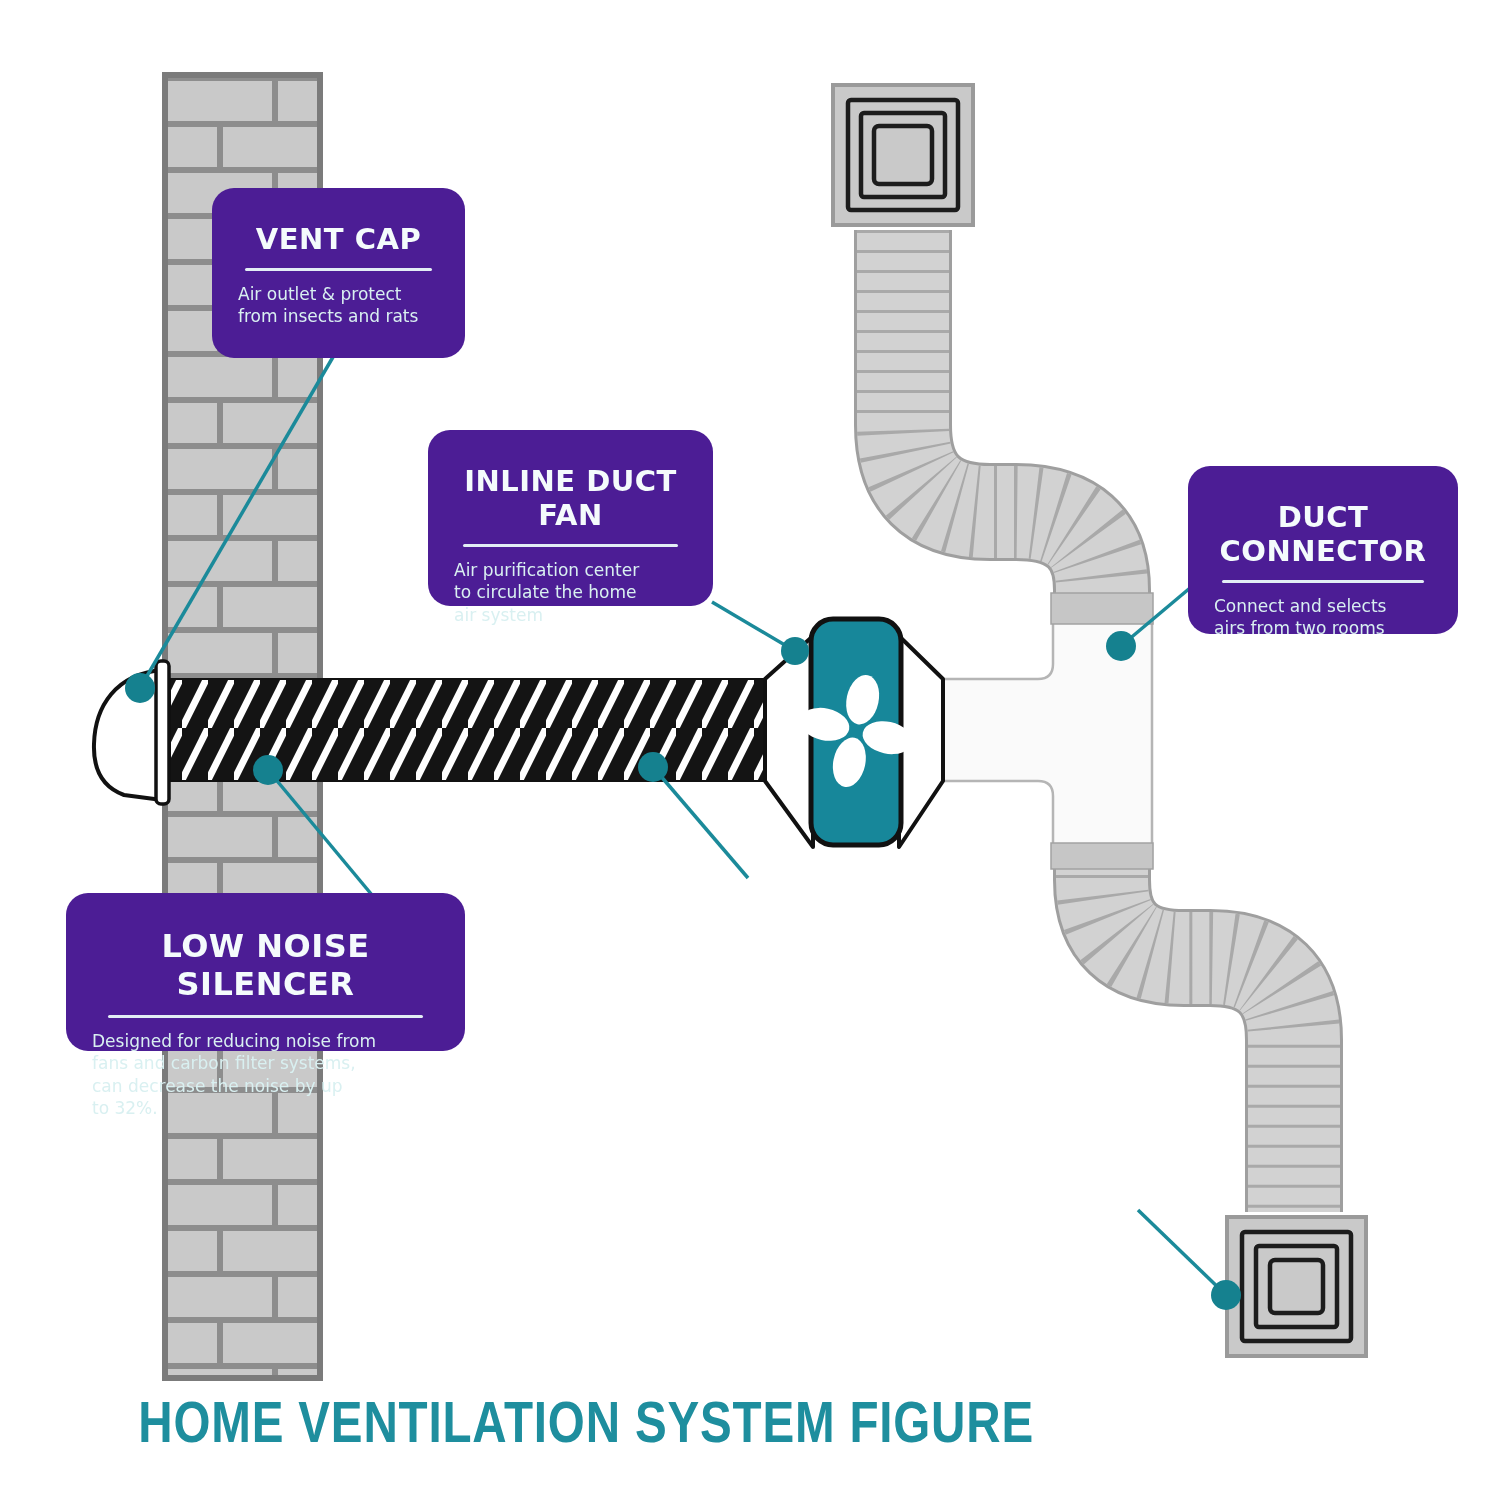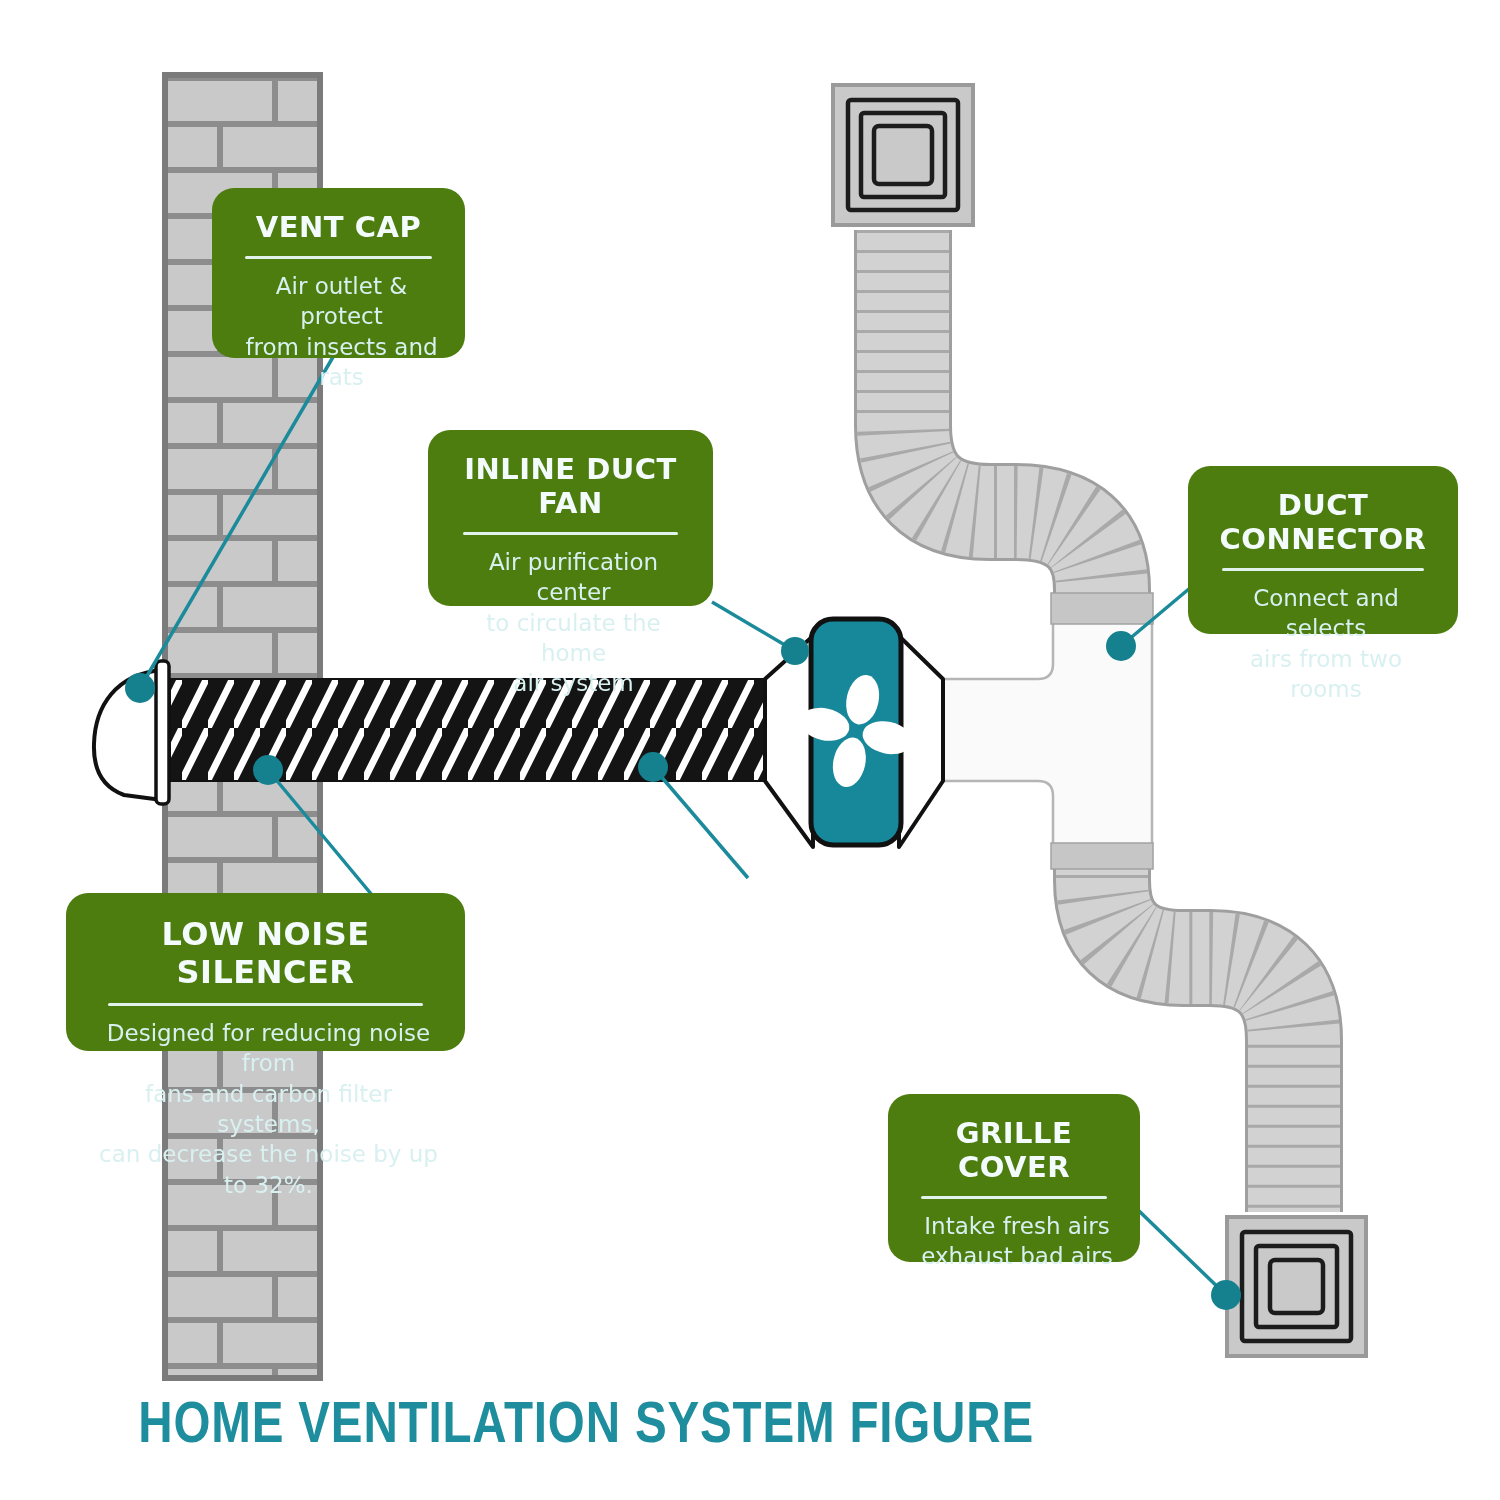--- a/index.html
+++ b/index.html
@@ -4,45 +4,44 @@
 <style>
   html,body{margin:0;padding:0;background:#ffffff;}
   .stage{
     position:relative;width:1500px;height:1500px;overflow:hidden;
     background:#ffffff;
     font-family:"DejaVu Sans","Liberation Sans",sans-serif;
   }
   .stage svg{position:absolute;left:0;top:0;}
   .callout{
     position:absolute;
-    background:#4d7c0f;
+    background:#4c1d95;
     border-radius:22px;
     color:#fff;
-    padding:16px 20px;
+    padding:28px 20px;
     box-sizing:border-box;
   }
   .co-title{
     text-align:center;
     font-weight:bold;
     font-size:29px;
     letter-spacing:0.5px;
     color:#f4fbfc;
     padding-top:6px;
   }
   .co-rule{
     height:3px;background:#eafafa;opacity:.95;
     width:88%;margin:12px auto 12px auto;border-radius:2px;
   }
   .co-body{
-    font-size:23px;
+    font-size:17px;
     line-height:1.32;
     color:#d9f0f1;
     white-space:pre-line;
     padding-left:6px;
-    text-align:center;
   }
   #co-vent-cap{left:212px;top:188px;width:253px;height:170px;}
   #co-inline-duct-fan{left:428px;top:430px;width:285px;height:176px;}
   #co-duct-connector{left:1188px;top:430px;width:270px;height:168px;margin-top:36px;}
   #co-low-noise-silencer{left:66px;top:893px;width:399px;height:158px;}
   #co-low-noise-silencer .co-title{font-size:32px;}
   #co-pvc-pipe{left:530px;top:876px;width:253px;height:158px;}
   #co-grille-cover{left:888px;top:1094px;width:252px;height:168px;}
   .fig-title{
     position:absolute;left:0;top:1388px;width:1500px;
@@ -183,24 +182,18 @@
   <div class="callout" id="co-low-noise-silencer">
     <div class="co-title">LOW NOISE SILENCER</div>
     <div class="co-rule"></div>
     <div class="co-body">Designed for reducing noise from
 fans and carbon filter systems,
 can decrease the noise by up
 to 32%.</div>
   </div>
 
 
-  <div class="callout" id="co-grille-cover">
-    <div class="co-title">GRILLE COVER</div>
-    <div class="co-rule"></div>
-    <div class="co-body">Intake fresh airs
-exhaust bad airs</div>
-  </div>
 
   <div class="fig-title">
     <span>HOME VENTILATION SYSTEM FIGURE</span>
   </div>
 
 </div>
 
 </body></html>

